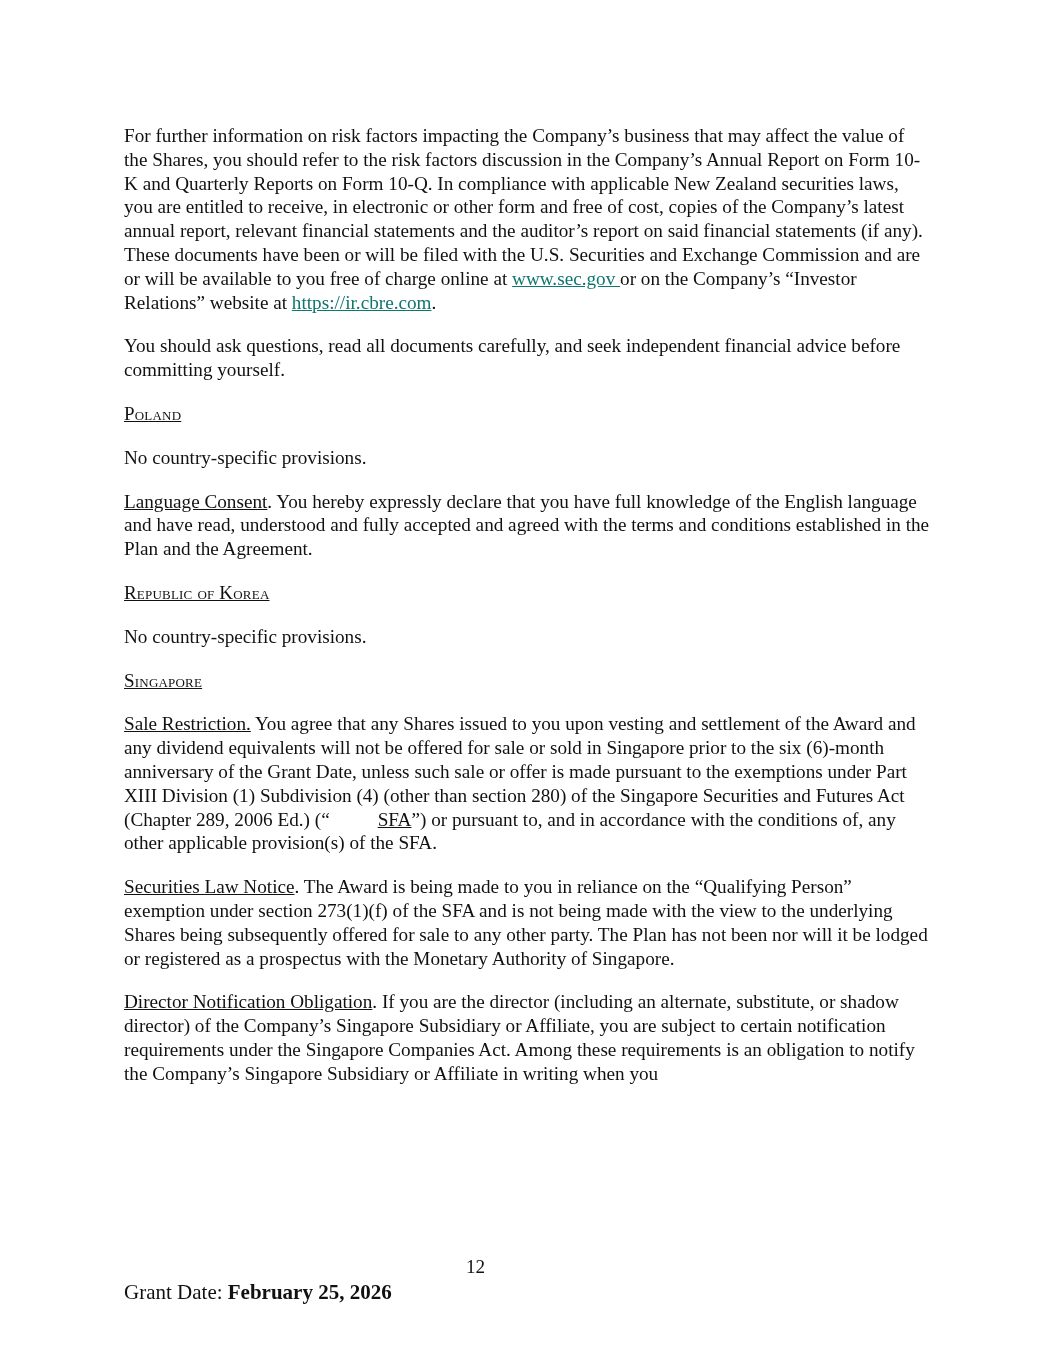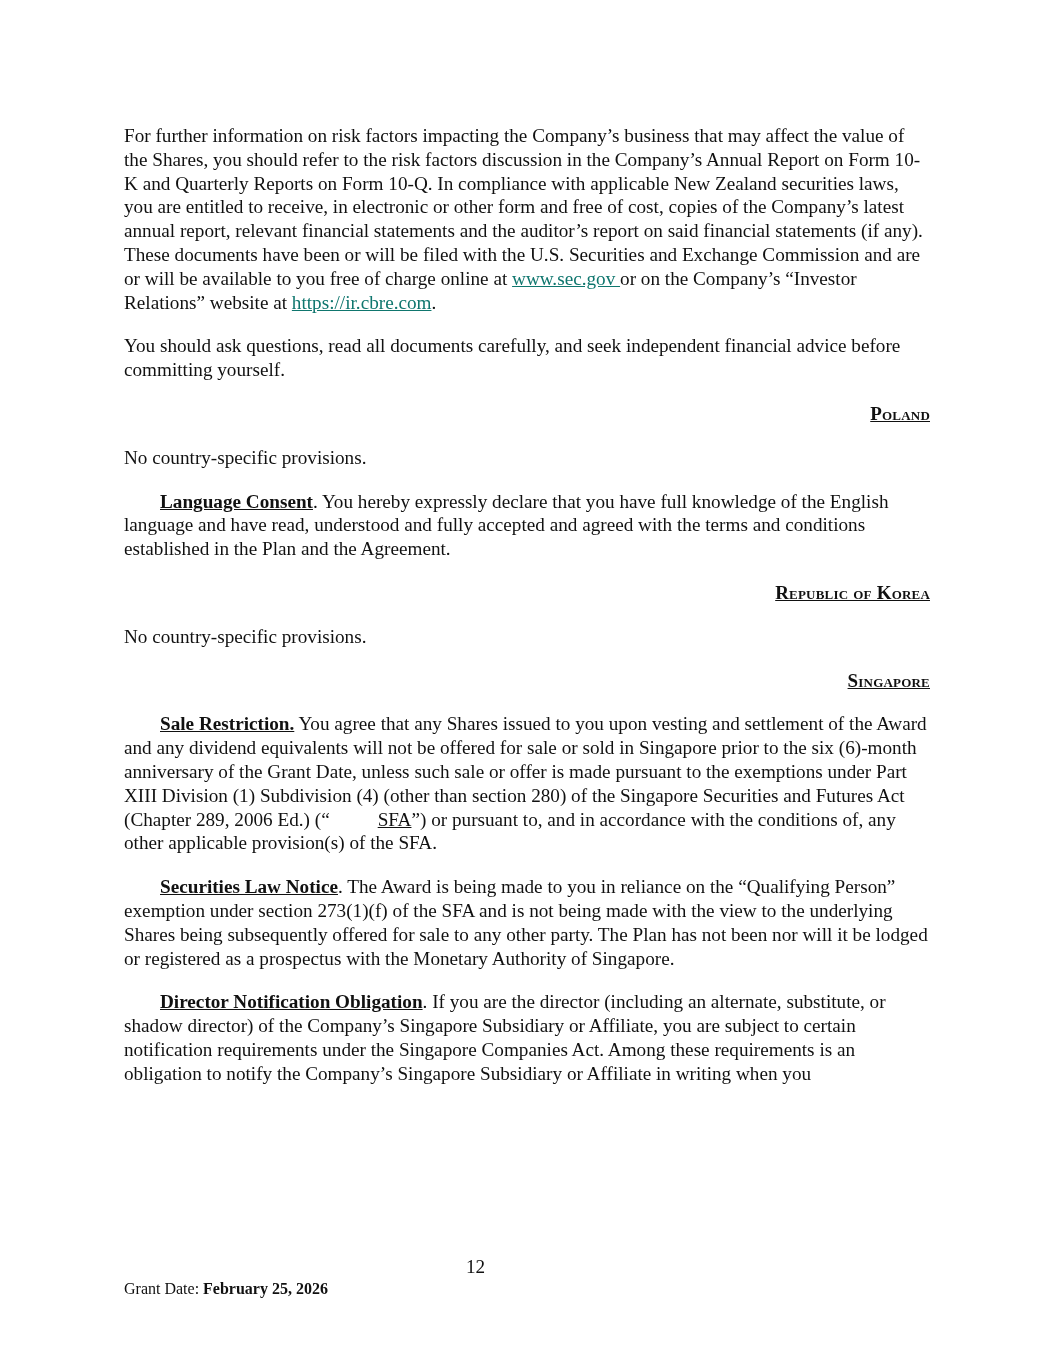--- a/index.html
+++ b/index.html
@@ -1,29 +1,29 @@
 <!DOCTYPE html>
 <html><head>
 <meta charset="utf-8">
 <style>
   html, body { margin: 0; padding: 0; background: #ffffff; }
   body { width: 1055px; height: 1365px; position: relative; overflow: hidden;
          font-family: "Liberation Serif", "DejaVu Serif", serif; color: #111; }
   .page { position: absolute; left: 124px; top: 124px; width: 806px;
           font-size: 19.2px; line-height: 23.8px; }
   p { margin: 0 0 20px 0; }
-  .heading { text-align: right; font-weight: bold; text-decoration: underline;
+  .heading { text-align: left; font-weight: normal; text-decoration: underline;
              font-variant: small-caps; font-size: 19px; margin: 0 0 20px 0; letter-spacing: 0.2px; }
-  .lead { font-weight: bold; text-decoration: underline; margin-left: 36px; }
+  .lead { font-weight: normal; text-decoration: underline; }
   .it { font-style: italic; }
   a { color: #0f766e; text-decoration: underline; }
   .u { text-decoration: underline; margin-left: 48px; }
   .pgnum { position: absolute; top: 1256px; left: 0; width: 951px; text-align: center;
            font-size: 19.2px; }
-  .grant { position: absolute; top: 1280px; left: 124px; font-size: 16px; }
+  .grant { position: absolute; top: 1280px; left: 124px; font-size: 21px; }
   .grant b { font-weight: bold; }
 </style>
 </head>
 <body>
 
 <div class="page">
   <p><span>For further information on risk factors impacting the Company’s business that may affect the value of the Shares, you should refer to the risk factors discussion in the Company’s Annual Report on Form 10-K and Quarterly Reports on Form 10-Q. In compliance with applicable New Zealand securities laws, you are entitled to receive, in electronic or other form and free of cost, copies of the Company’s latest annual report, relevant financial statements and the auditor’s report on said financial statements (if any). These documents have been or will be filed with the U.S. Securities and Exchange Commission and are or will be available to you free of charge online at </span><a>www.sec.gov </a><span>or on the Company’s “Investor Relations” website at </span><a>https://ir.cbre.com</a><span>.</span></p>
   <p>You should ask questions, read all documents carefully, and seek independent financial advice before committing yourself.</p>
 
   <div class="heading">Poland</div>

